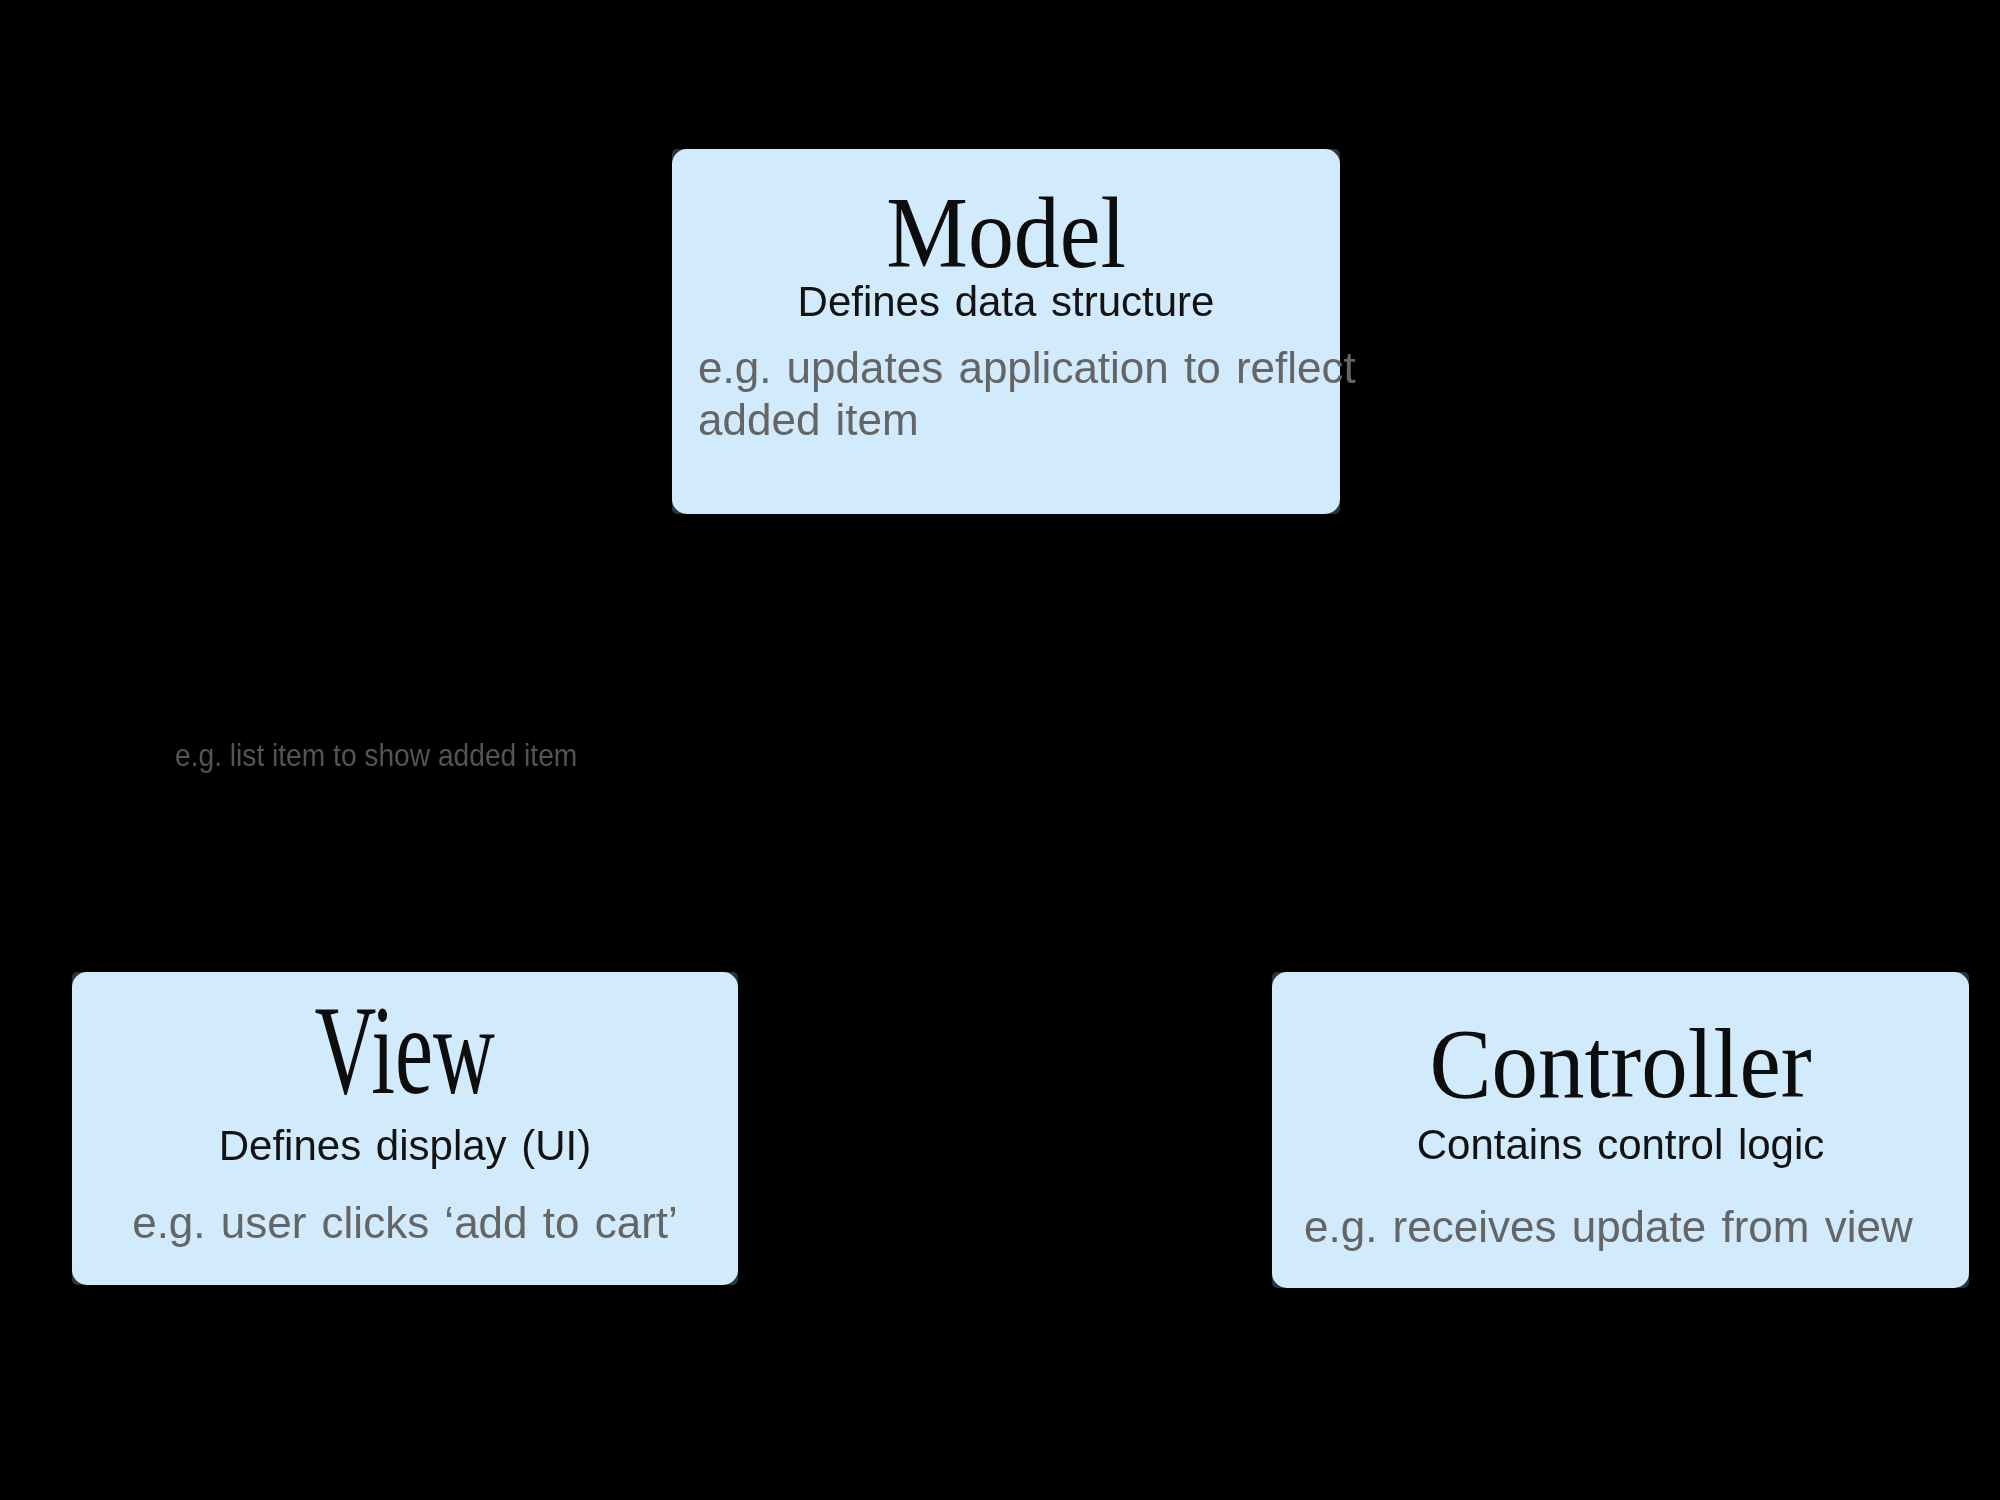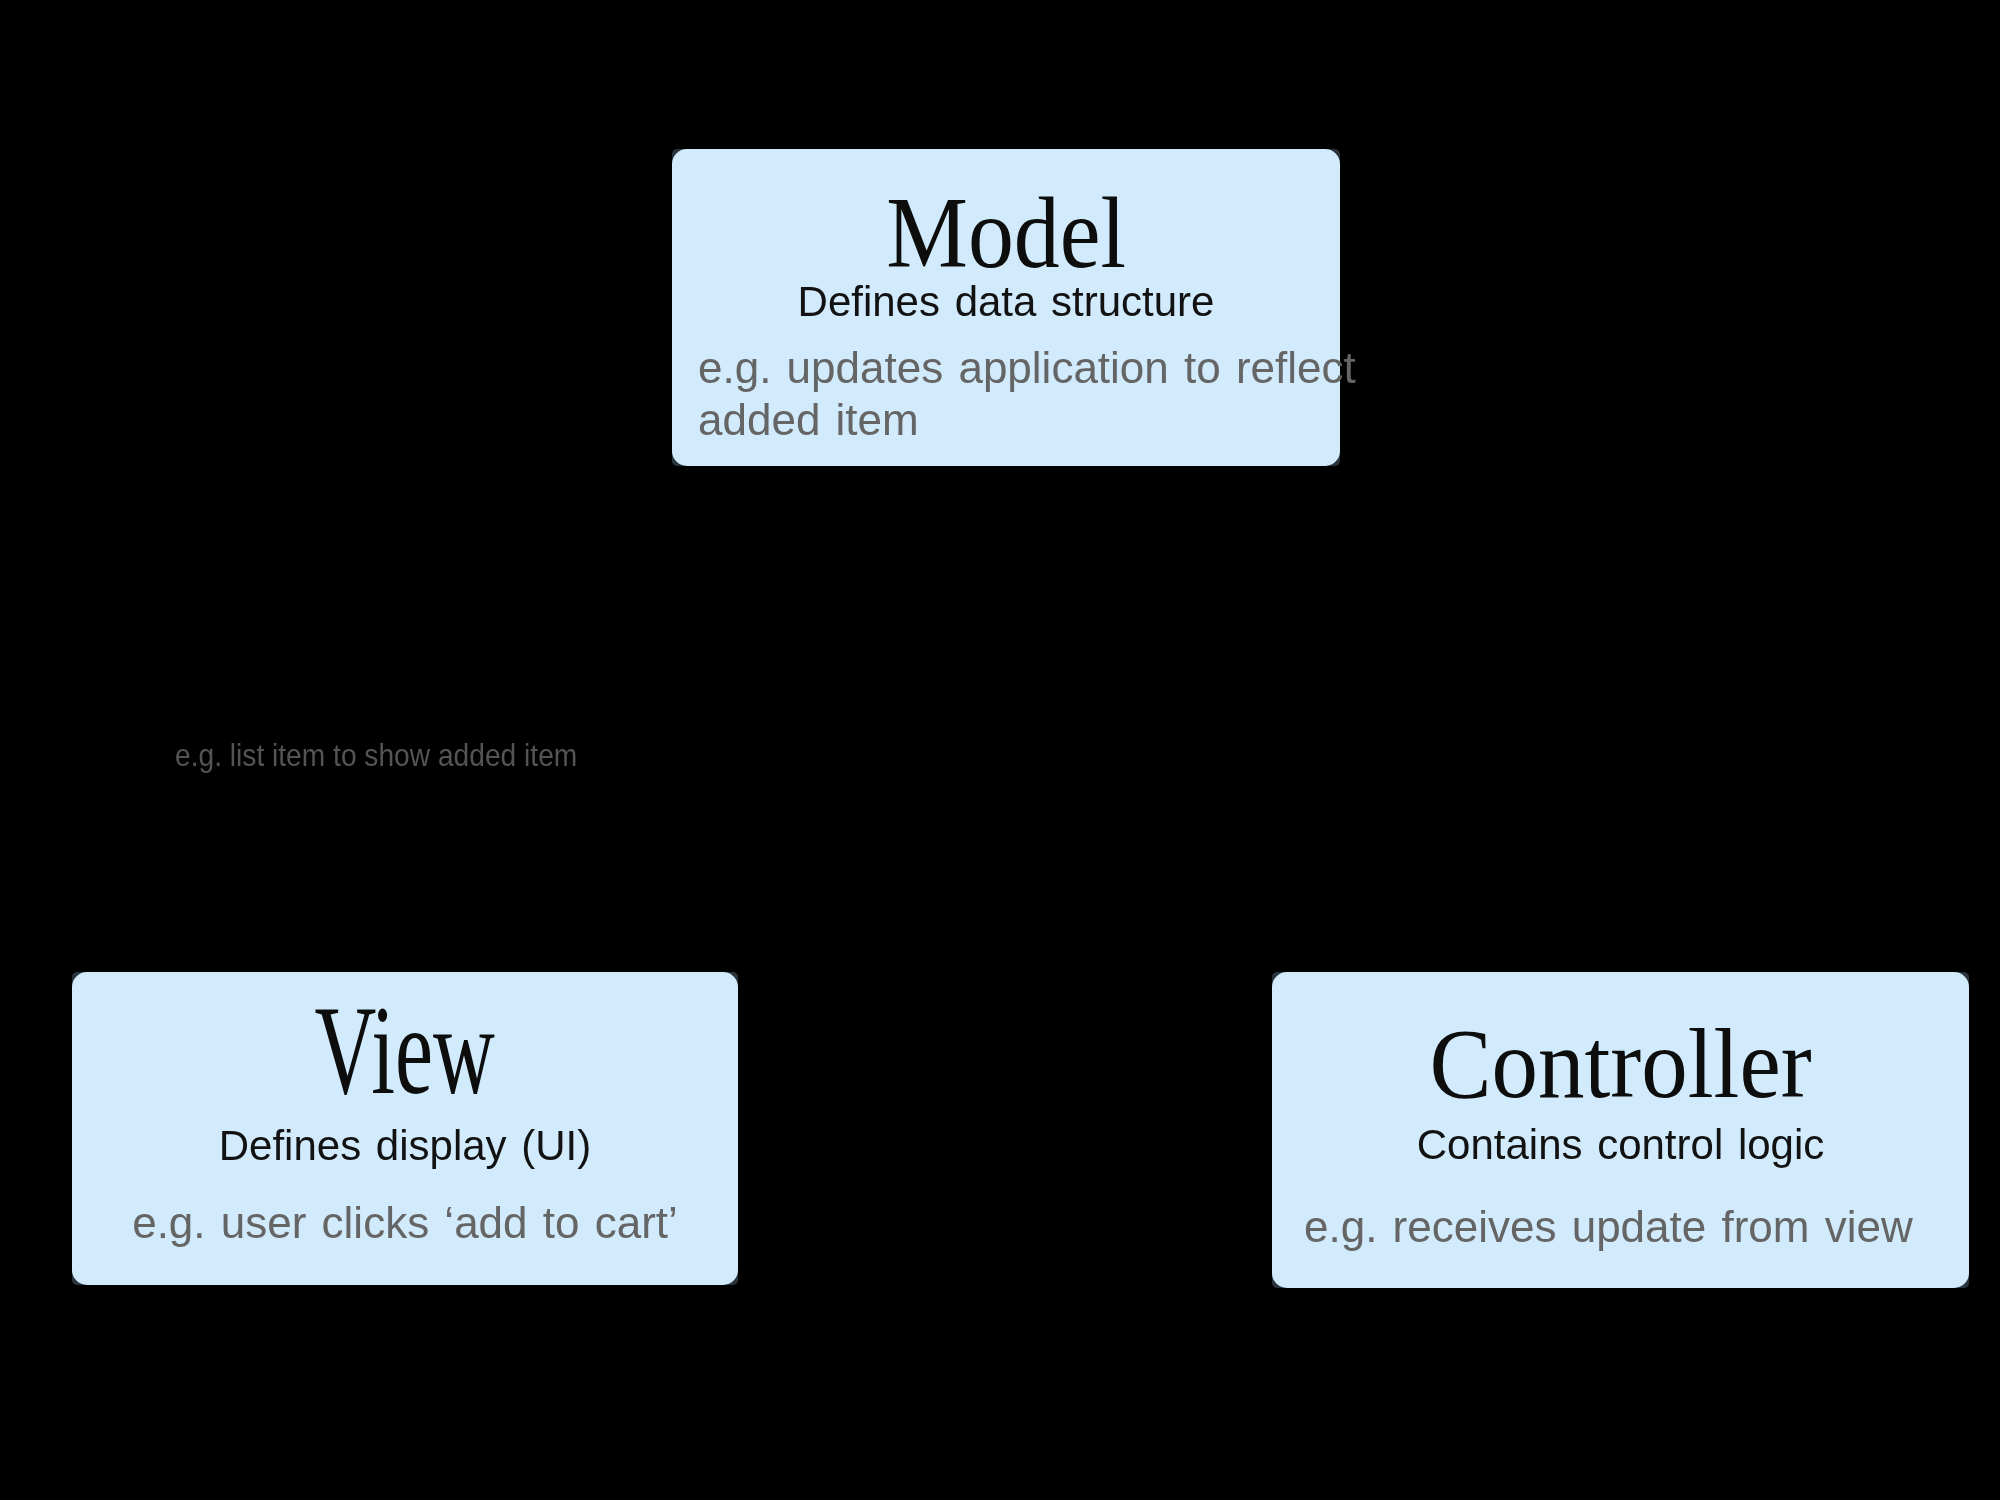--- a/index.html
+++ b/index.html
@@ -20,21 +20,21 @@
     position: absolute;
     background: #2a343c;           
     border-radius: 5px;
   }
   .box {
     position: absolute;
     inset: 0;
     background: #d1ebfc;
     border-radius: 15px;
   }
-  .box-wrap.model      { left: 672px;  top: 149px; width: 668px; height: 317px; }
+  .box-wrap.model      { left: 672px;  top: 149px; width: 668px; height: 365px; }
   .box-wrap.view       { left: 72px;   top: 972px; width: 666px; height: 313px; }
   .box-wrap.controller { left: 1272px; top: 972px; width: 697px; height: 316px; }
 
   
   .row {
     position: absolute;
     left: 0;
     right: 0;
     text-align: center;
     white-space: nowrap;

